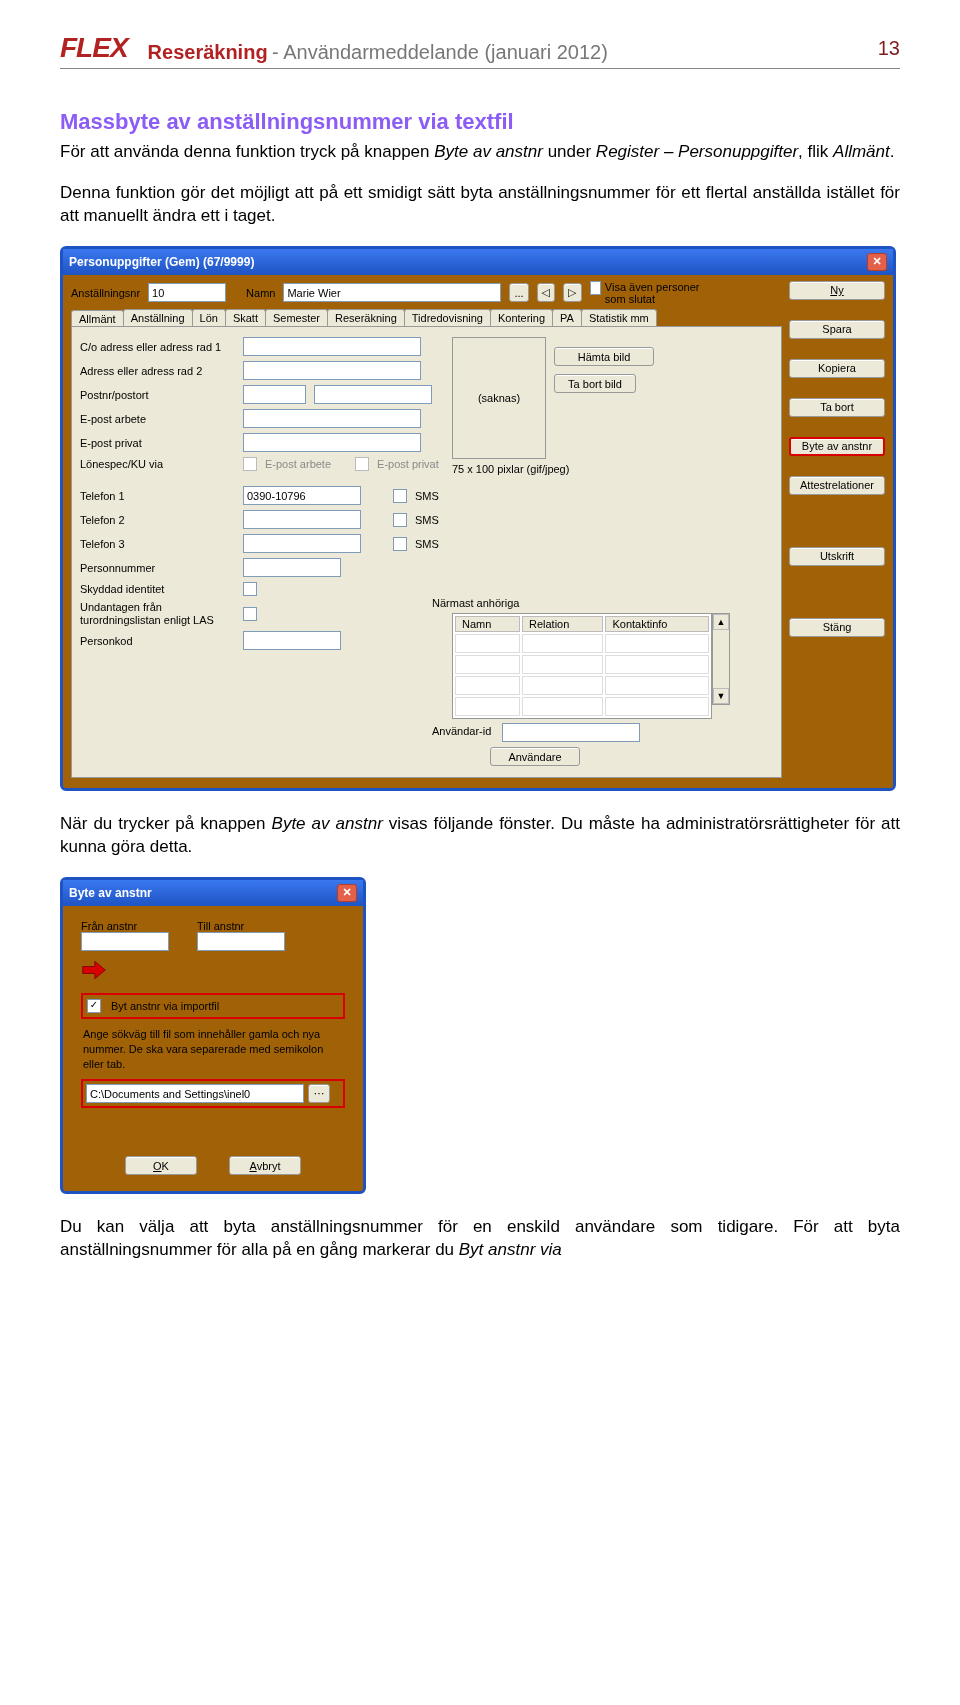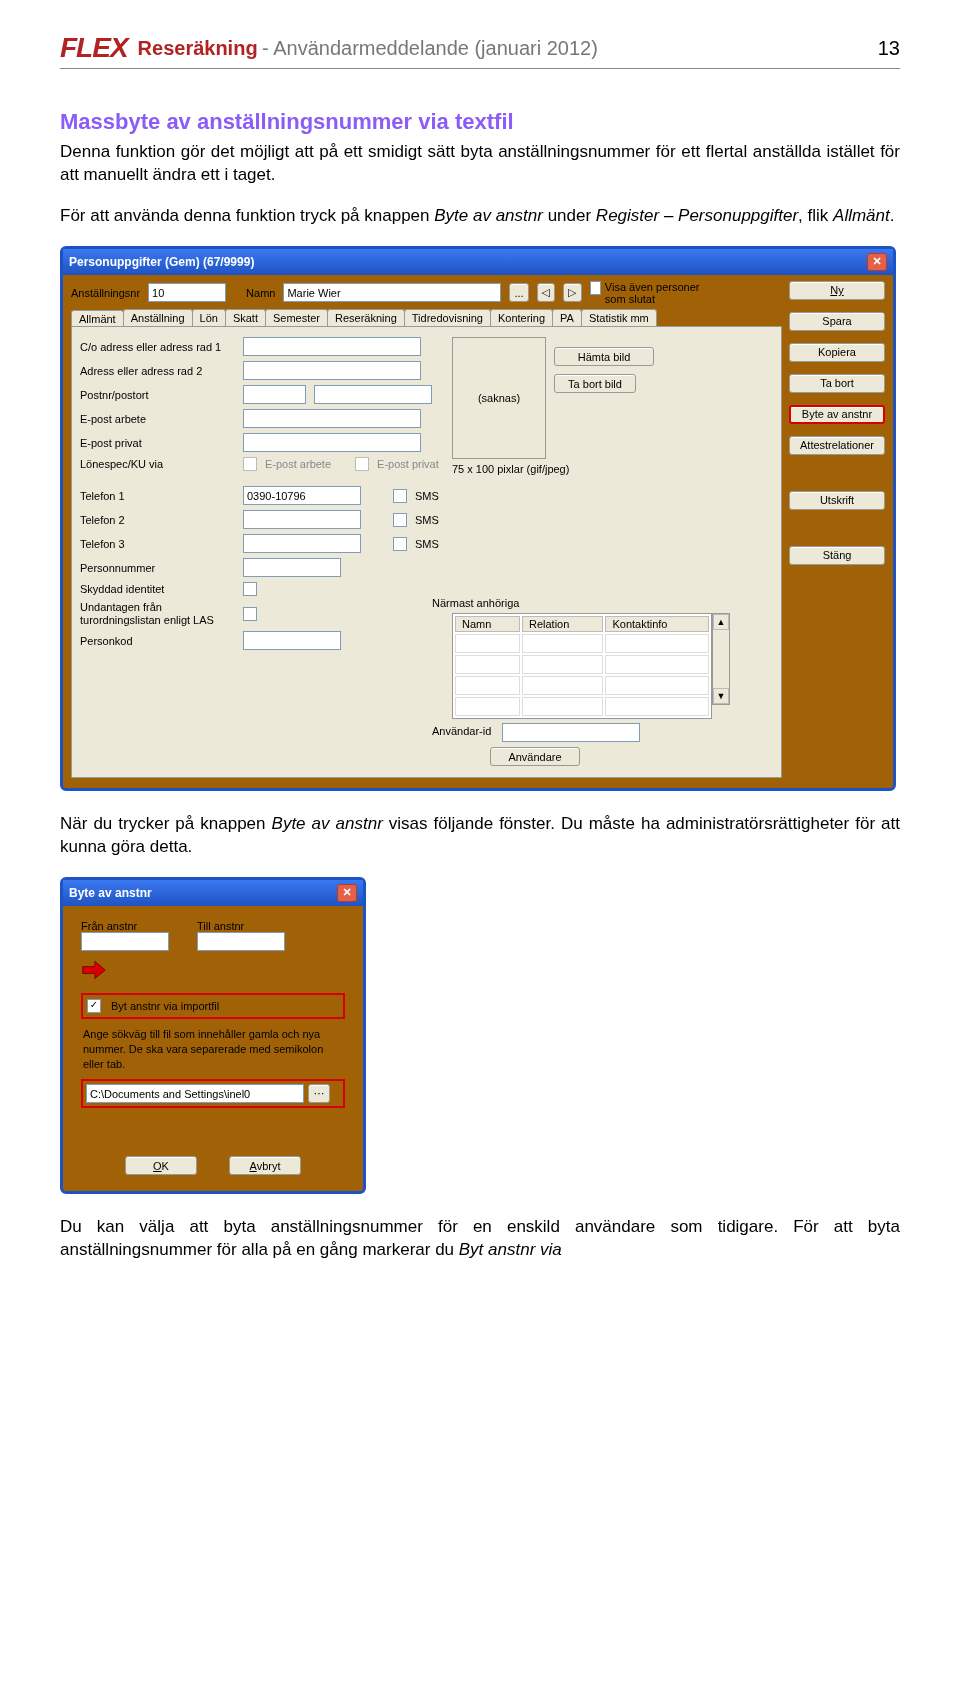--- a/index.html
+++ b/index.html
@@ -1,39 +1,39 @@
 <!DOCTYPE html>
 <html><head>
 <meta charset="utf-8">
 <style>
   body{margin:0;font-family:Arial,Helvetica,sans-serif;background:#fff;color:#000;width:960px}
   .page{padding:32px 60px 20px 60px}
   .header{display:flex;align-items:center;justify-content:space-between;border-bottom:1.5px solid #888;padding-bottom:4px;margin-bottom:40px}
-  .header-left{display:flex;align-items:center;gap:10px}
+  .header-left{display:flex;align-items:flex-end;gap:20px}
   .flex-logo{font-family:"Arial Black",Arial,sans-serif;font-weight:900;font-style:italic;color:#b22222;font-size:28px;letter-spacing:-1px}
   .header-title{color:#b22222;font-weight:bold;font-size:20px}
   .header-sub{color:#777;font-size:20px}
-  .pagenum{color:#000000;font-size:20px}
+  .pagenum{color:#7f1d1d;font-size:20px}
   .h1{color:#8b5cf6;font-weight:bold;font-size:22px;margin-bottom:6px}
   .body-text{font-size:17px;line-height:1.35;margin-bottom:18px;text-align:justify}
   .screenshot{margin:6px 0 22px 0}
   
   .win{border:3px solid #1e53c3;border-radius:6px;background:#a16207;font-family:Tahoma,Arial,sans-serif;font-size:11px;color:#000}
   .titlebar{background:linear-gradient(#3a78f0,#1e53c3);color:#fff;font-weight:bold;padding:4px 6px;display:flex;align-items:center;justify-content:space-between}
   .titletext{font-size:12px}
   .closebtn{width:18px;height:16px;background:#e36049;border:1px solid #b43c2a;border-radius:3px;display:flex;align-items:center;justify-content:center;color:#fff;font-size:11px;font-weight:bold;cursor:pointer}
   
   .pu-body{padding:6px 24px 10px 8px}
   .topbar{display:flex;align-items:center;gap:8px;margin-bottom:4px}
   .lbl{white-space:nowrap}
   .inp{background:#fff;border:1px solid #7f9db9;height:17px;padding:0 3px;font-family:inherit;font-size:11px}
   .inp.r{}
   .btn{background:#ece9d8;border:1px solid #999;border-radius:3px;height:19px;padding:0 8px;font-family:inherit;font-size:11px;cursor:pointer;box-shadow:inset 0 1px #fff}
   .btn.small{padding:0 4px;min-width:18px}
-  .rightcol{position:absolute;right:8px;top:6px;display:flex;flex-direction:column;gap:12px;width:96px}
+  .rightcol{position:absolute;right:8px;top:6px;display:flex;flex-direction:column;gap:20px;width:96px}
   .rightcol .btn{text-align:center}
   .tabs{display:flex;gap:0;margin:4px 0 0 0}
   .tab{border:1px solid #999;border-bottom:none;background:#ece9d8;padding:2px 7px;font-size:11px;border-top-left-radius:3px;border-top-right-radius:3px;margin-right:-1px}
   .tab.active{background:#ece9d8;position:relative;top:1px}
   .panel{border:1px solid #999;background:#ece9d8;padding:10px 8px;position:relative;min-height:430px}
   .form-row{display:flex;align-items:center;gap:8px;margin-bottom:5px}
   .form-row .lbl{width:155px}
   .chk{width:12px;height:12px;border:1px solid #7f9db9;background:#fff;display:inline-block}
   .gray{color:#8a8a8a}
   .photo-box{position:absolute;left:380px;top:10px;width:92px;height:120px;border:1px solid #999;background:#ece9d8;display:flex;align-items:center;justify-content:center;font-size:11px}
@@ -74,25 +74,25 @@
       <span>
         <span class="header-title">Reseräkning</span>
         <span class="header-sub"> - Användarmeddelande (januari 2012)</span>
       </span>
     </div>
     <span class="pagenum">13</span>
   </div>
 
   <div class="h1">Massbyte av anställningsnummer via textfil</div>
 
-  <div class="body-text">Denna funktion gör det möjligt att på ett smidigt sätt byta anställningsnummer för ett flertal anställda istället för att manuellt ändra ett i taget.</div>
-
   <div class="body-text">
     <span>För att använda denna funktion tryck på knappen </span><i>Byte av anstnr</i><span> under </span><i>Register – Personuppgifter</i><span>, flik </span><i>Allmänt</i><span>.</span>
   </div>
+
+  <div class="body-text">Denna funktion gör det möjligt att på ett smidigt sätt byta anställningsnummer för ett flertal anställda istället för att manuellt ändra ett i taget.</div>
 
   <div class="screenshot">
     <div class="win relpos" style="width:830px">
       <div class="titlebar">
         <span class="titletext">Personuppgifter (Gem) (67/9999)</span>
         <div class="closebtn">✕</div>
       </div>
       <div class="pu-body relpos">
 
         <div class="topbar">

